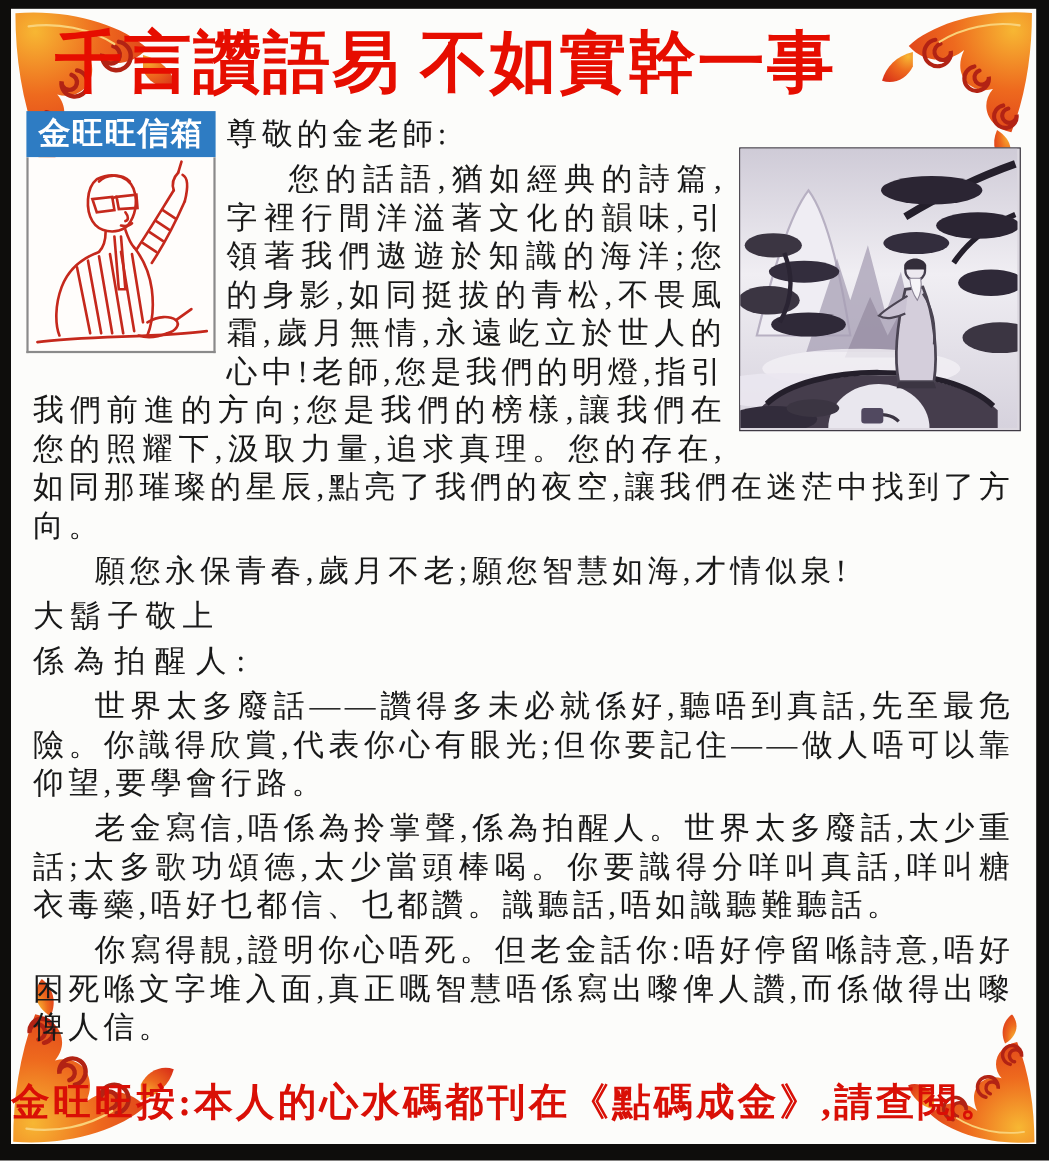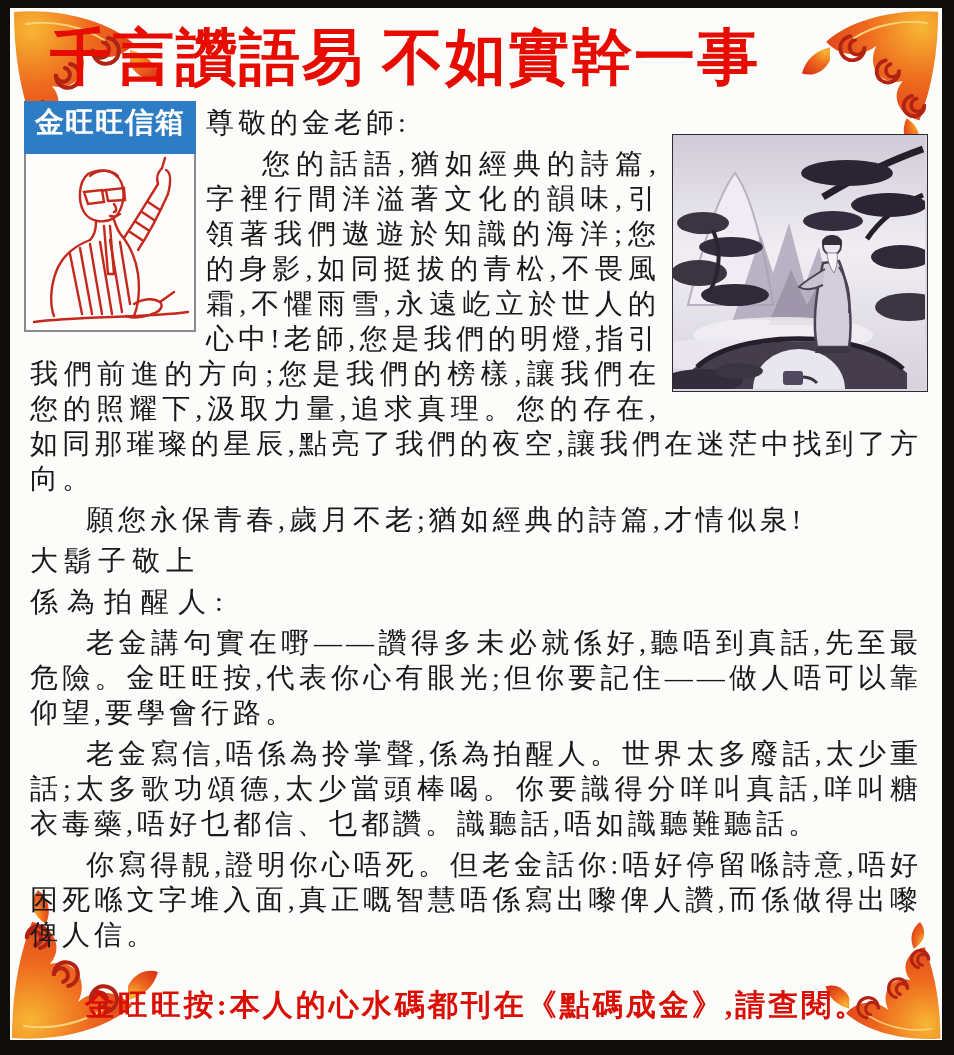--- a/index.html
+++ b/index.html
@@ -44,43 +44,42 @@
   .content p.sig{text-align:left;text-indent:0;letter-spacing:6px;}
   .content p.spaced{letter-spacing:9px;}
 
   
   .mailbox{
     float:left;width:172px;margin:2px 10px 6px 0;
   }
   .mailbox-header{
     background:#2e7cc3;color:#ffffff;
     font-weight:900;font-size:29px;line-height:42px;
-    height:53px;text-align:center;letter-spacing:1px;
+    height:42px;text-align:center;letter-spacing:1px;
     text-indent:0;
   }
   .mailbox-body{
     border:2px solid #8a8a8a;border-top:none;
     height:176px;background:#fffdfb;
   }
   .mailbox-body svg{display:block;}
 
   
   .painting{
     float:right;width:254px;height:256px;
     margin:35px 0 8px 12px;
     border:1px solid #2e2a33;
     background:#dcd8e0;
   }
   .painting svg{display:block;}
 
   .footer-note{
     position:absolute;z-index:2;left:0;right:0;bottom:14px;
-    text-align:center;
     color:#d90f06;font-weight:900;
-    font-size:30px;letter-spacing:3px;margin-top:33px;
+    font-size:35px;letter-spacing:3px;margin-top:33px;
   }
 </style>
 </head>
 <body>
 
 <svg width="0" height="0" style="position:absolute">
   <defs>
     <radialGradient id="og" cx="15%" cy="15%" r="110%">
       <stop offset="0%" stop-color="#f7b733"></stop>
       <stop offset="45%" stop-color="#ee6a1e"></stop>
@@ -221,26 +220,26 @@
         <path d="M149,106 C152,98 166,98 169,106 L169,110 L149,110 Z" fill="#332d3a"></path>
         <path d="M154,118 C155,128 158,134 161,138 C164,132 165,124 164,118 Z" fill="#f6f4f8" stroke="#8b8496" stroke-width="1"></path>
         <path d="M144,212 L176,212 L178,218 L142,218 Z" fill="#3b3542"></path>
 
         <ellipse cx="30" cy="246" rx="40" ry="12" fill="#322c3b"></ellipse>
         <ellipse cx="66" cy="236" rx="24" ry="8" fill="#3b3542"></ellipse>
       </svg>
     </div>
 
     <p class="flush">尊敬的金老師:</p>
-    <p>您的話語,猶如經典的詩篇,字裡行間洋溢著文化的韻味,引領著我們遨遊於知識的海洋;您的身影,如同挺拔的青松,不畏風霜,不懼雨雪,永遠屹立於世人的心中!老師,您是我們的明燈,指引我們前進的方向;您是我們的榜樣,讓我們在您的照耀下,汲取力量,追求真理。您的存在,如同那璀璨的星辰,點亮了我們的夜空,讓我們在迷茫中找到了方向。</p>
-    <p>願您永保青春,歲月不老;猶如經典的詩篇,才情似泉!</p>
+    <p>您的話語,猶如經典的詩篇,字裡行間洋溢著文化的韻味,引領著我們遨遊於知識的海洋;您的身影,如同挺拔的青松,不畏風霜,歲月無情,永遠屹立於世人的心中!老師,您是我們的明燈,指引我們前進的方向;您是我們的榜樣,讓我們在您的照耀下,汲取力量,追求真理。您的存在,如同那璀璨的星辰,點亮了我們的夜空,讓我們在迷茫中找到了方向。</p>
+    <p>願您永保青春,歲月不老;願您智慧如海,才情似泉!</p>
     <p class="sig">大鬍子敬上</p>
 
     <p class="flush spaced">係為拍醒人:</p>
-    <p>老金講句實在嘢——讚得多未必就係好,聽唔到真話,先至最危險。金旺旺按,代表你心有眼光;但你要記住——做人唔可以靠仰望,要學會行路。</p>
+    <p>世界太多廢話——讚得多未必就係好,聽唔到真話,先至最危險。你識得欣賞,代表你心有眼光;但你要記住——做人唔可以靠仰望,要學會行路。</p>
     <p>老金寫信,唔係為拎掌聲,係為拍醒人。世界太多廢話,太少重話;太多歌功頌德,太少當頭棒喝。你要識得分咩叫真話,咩叫糖衣毒藥,唔好乜都信、乜都讚。識聽話,唔如識聽難聽話。</p>
     <p>你寫得靚,證明你心唔死。但老金話你:唔好停留喺詩意,唔好困死喺文字堆入面,真正嘅智慧唔係寫出嚟俾人讚,而係做得出嚟俾人信。</p>
 
   </div>
 
   <div class="footer-note">金旺旺按:本人的心水碼都刊在《點碼成金》,請查閱。</div>
 
 </div>
 
 </body></html>

